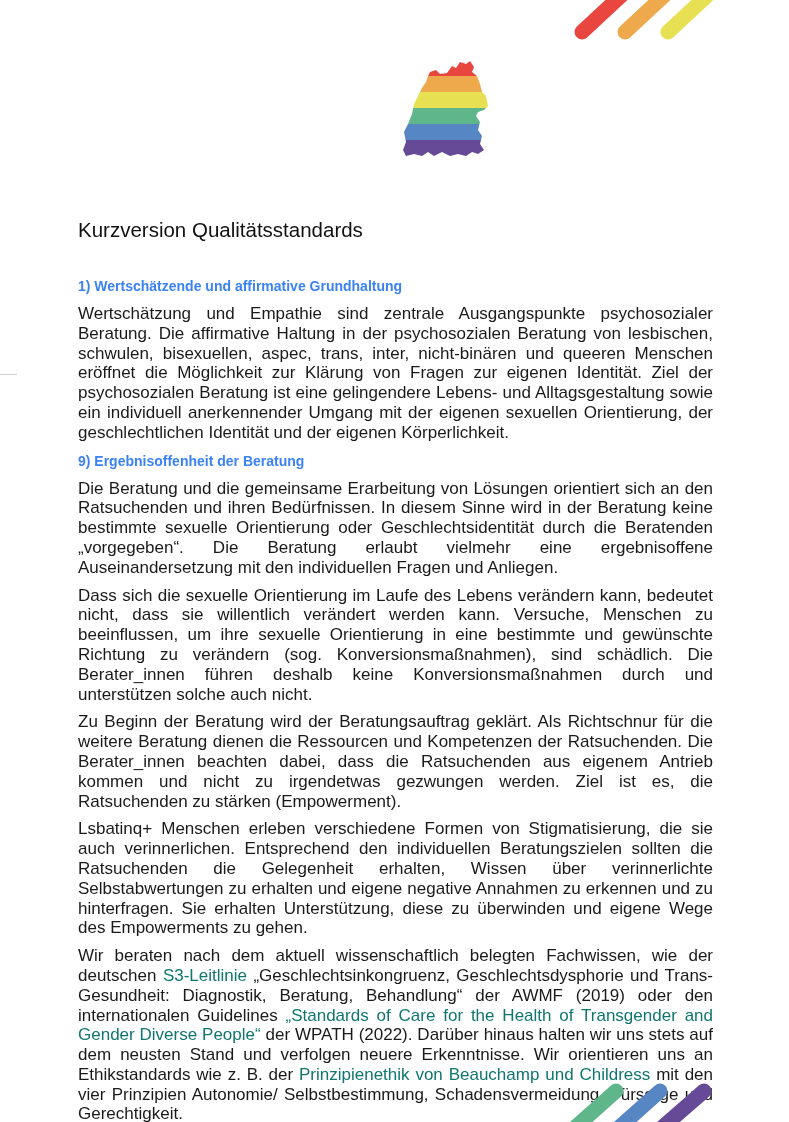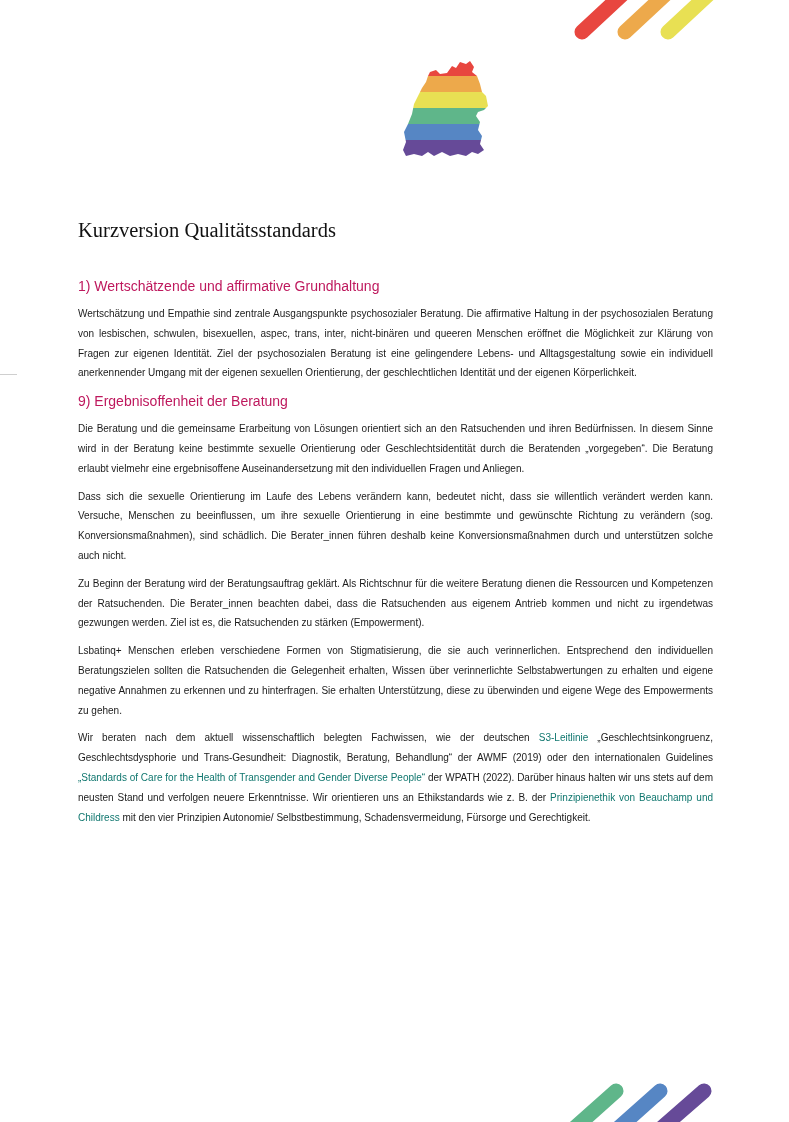--- a/index.html
+++ b/index.html
@@ -10,23 +10,23 @@
   .logo-map { position: absolute; left: 0; top: 0; width: 92px; height: 100px; }
   .logo-text { position: absolute; left: 98px; top: 18px; }
   .logo-title { font-family: "DejaVu Sans", sans-serif; font-weight: bold; font-size: 25px; letter-spacing: -0.5px;
                 color: #1d1d1b; line-height: 28px; transform: scaleX(0.82); transform-origin: left; white-space: nowrap; }
   .logo-sub { font-family: "DejaVu Sans", sans-serif; font-weight: bold; font-size: 16px; color: #1d1d1b; line-height: 22px;
               transform: scaleX(0.82); transform-origin: left; white-space: nowrap; }
   .logo-tag { font-family: "DejaVu Sans", sans-serif; font-size: 10.5px; color: #555; letter-spacing: 0.6px; line-height: 16px;
               transform: scaleX(0.82); transform-origin: left; white-space: nowrap; }
   .margin-mark { position: absolute; left: 0; top: 374px; width: 17px; height: 1px; background: #cfcfcf; }
   .doc { position: absolute; left: 78px; top: 216px; width: 635px; }
-  .doc-title { font-size: 20.5px; font-weight: normal; margin: 0 0 32px 0; color: #111; line-height: 28px; font-family: Liberation Serif, serif; }
-  .section-h { font-size: 14px; font-weight: normal; margin: 8px 0 8px 0; line-height: 20px; color: #be185d; }
-  p.body { font-size: 10px; line-height: 19.8px; text-align: justify; margin: 0 0 8px 0; color: #1a1a1a; }
+  .doc-title { font-size: 20.5px; font-weight: normal; margin: 0 0 32px 0; color: #111; line-height: 28px; }
+  .section-h { font-size: 14px; font-weight: bold; margin: 8px 0 8px 0; line-height: 20px; color: #3b82f6; }
+  p.body { font-size: 17px; line-height: 19.8px; text-align: justify; margin: 0 0 8px 0; color: #1a1a1a; }
   .link { color: #0f766e; }
 </style>
 </head>
 <body>
 
 <svg class="deco" width="789" height="60" viewBox="0 0 789 60">
   <g stroke-linecap="round" stroke-width="15">
     <line x1="582" y1="32" x2="625" y2="-8" stroke="#e8463f"></line>
     <line x1="625" y1="32" x2="668" y2="-8" stroke="#eda94b"></line>
     <line x1="668" y1="32" x2="711" y2="-8" stroke="#e8e053"></line>

